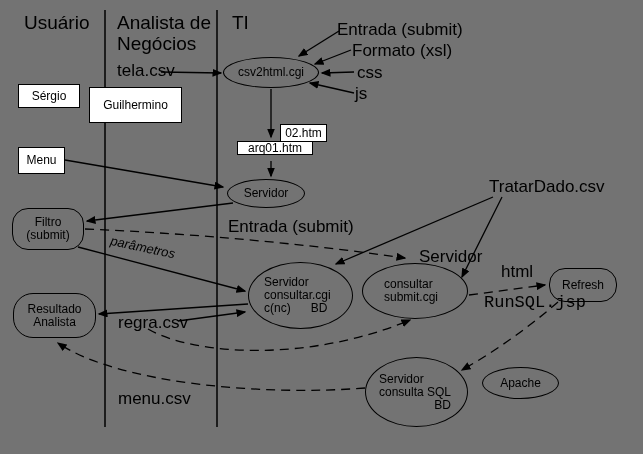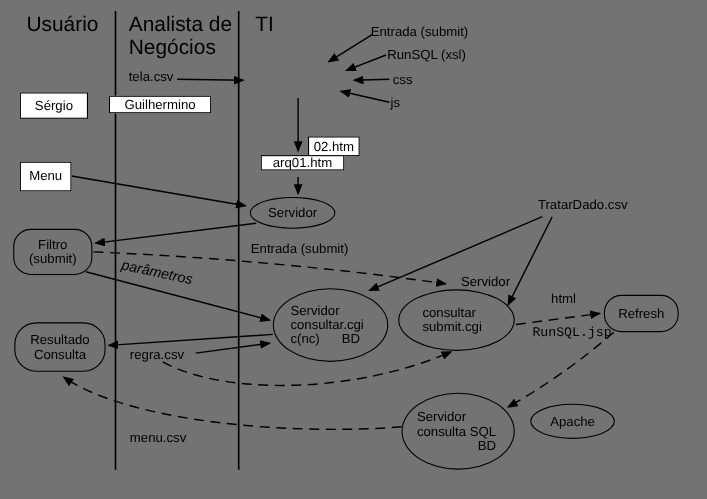--- a/index.html
+++ b/index.html
@@ -2,21 +2,21 @@
 <html><head>
 <meta charset="utf-8">
 <style>
   html,body{margin:0;padding:0;background:#ffffff;}
   .stage{
     position:relative;width:643px;height:454px;background:#737373;
     font-family:"Liberation Sans",sans-serif;color:#000;overflow:hidden;
   }
   .stage svg.wires{position:absolute;left:0;top:0;z-index:1;}
   .hdr{position:absolute;z-index:3;font-size:19px;line-height:21px;white-space:normal;}
-  .lbl{position:absolute;z-index:3;font-size:12px;line-height:13px;white-space:nowrap;}
+  .lbl{position:absolute;z-index:3;font-size:17px;line-height:13px;white-space:nowrap;}
   .node{
     position:absolute;z-index:2;border:1px solid #000;
     display:flex;flex-direction:column;align-items:center;justify-content:center;
     font-size:12px;line-height:13px;text-align:center;box-sizing:border-box;
     background:transparent;
   }
   .rect{background:#ffffff;}
   .ellipse{border-radius:50%;}
   .stadium{border-radius:16px;align-items:center;}
   .left-col{align-items:flex-start;text-align:left;}
@@ -63,43 +63,46 @@
     </g>
   </svg>
 
   <div class="hdr" style="left:24px;top:12px;">Usuário</div>
   <div class="hdr" style="left:117px;top:12px;width:102px;">Analista de Negócios</div>
   <div class="hdr" style="left:232px;top:12px;">TI</div>
 
   <div class="node rect" style="left:18px;top:84px;width:62px;height:24px;">
     <span>Sérgio</span>
   </div>
-  <div class="node rect" style="left:99px;top:87px;width:93px;height:16px;align-items:center;">
+  <div class="node rect" style="left:89px;top:87px;width:93px;height:36px;align-items:center;">
     <span>Guilhermino</span>
   </div>
   <div class="node rect" style="left:18px;top:147px;width:47px;height:27px;">
     <span>Menu</span>
   </div>
   <div class="node rect" style="left:280px;top:124px;width:47px;height:18px;">
     <span>02.htm</span>
   </div>
   <div class="node rect" style="left:237px;top:141px;width:76px;height:14px;">
     <span>arq01.htm</span>
   </div>
 
+  <div class="node ellipse" style="left:223px;top:57px;width:96px;height:31px;">
+    <span>csv2html.cgi</span>
+  </div>
   <div class="node ellipse" style="left:227px;top:179px;width:78px;height:29px;">
     <span>Servidor</span>
   </div>
   <div class="node stadium" style="left:12px;top:208px;width:72px;height:42px;">
     <span>Filtro</span>
     <span>(submit)</span>
   </div>
   <div class="node stadium" style="left:13px;top:293px;width:83px;height:45px;border-radius:20px;">
     <span>Resultado</span>
-    <span>Consulta</span>
+    <span>Analista</span>
   </div>
   <div class="node ellipse left-col" style="left:248px;top:262px;width:105px;height:67px;padding-left:15px;">
     <span>Servidor</span>
     <span>consultar.cgi</span>
     <span class="pre">c(nc)      BD</span>
   </div>
   <div class="node ellipse left-col" style="left:362px;top:263px;width:106px;height:56px;padding-left:21px;">
     <span>consultar</span>
     <span>submit.cgi</span>
   </div>
@@ -110,21 +113,21 @@
     <span>Servidor</span>
     <span>consulta SQL</span>
     <span class="sql-bd">BD</span>
   </div>
   <div class="node ellipse" style="left:482px;top:367px;width:77px;height:32px;">
     <span>Apache</span>
   </div>
 
   <div class="lbl" style="left:117px;top:64px;">tela.csv</div>
   <div class="lbl" style="left:337px;top:23px;">Entrada (submit)</div>
-  <div class="lbl" style="left:352px;top:44px;">RunSQL (xsl)</div>
+  <div class="lbl" style="left:352px;top:44px;">Formato (xsl)</div>
   <div class="lbl" style="left:357px;top:66px;">css</div>
   <div class="lbl" style="left:355px;top:87px;">js</div>
   <div class="lbl" style="left:228px;top:220px;">Entrada (submit)</div>
   <div class="lbl italic" style="left:112px;top:234px;">parâmetros</div>
   <div class="lbl" style="left:419px;top:250px;">Servidor</div>
   <div class="lbl" style="left:489px;top:180px;">TratarDado.csv</div>
   <div class="lbl" style="left:501px;top:265px;">html</div>
   <div class="lbl" style="left:484px;top:296px;font-family:Liberation Mono, monospace;">RunSQL.jsp</div>
   <div class="lbl" style="left:118px;top:316px;">regra.csv</div>
   <div class="lbl" style="left:118px;top:392px;">menu.csv</div>

